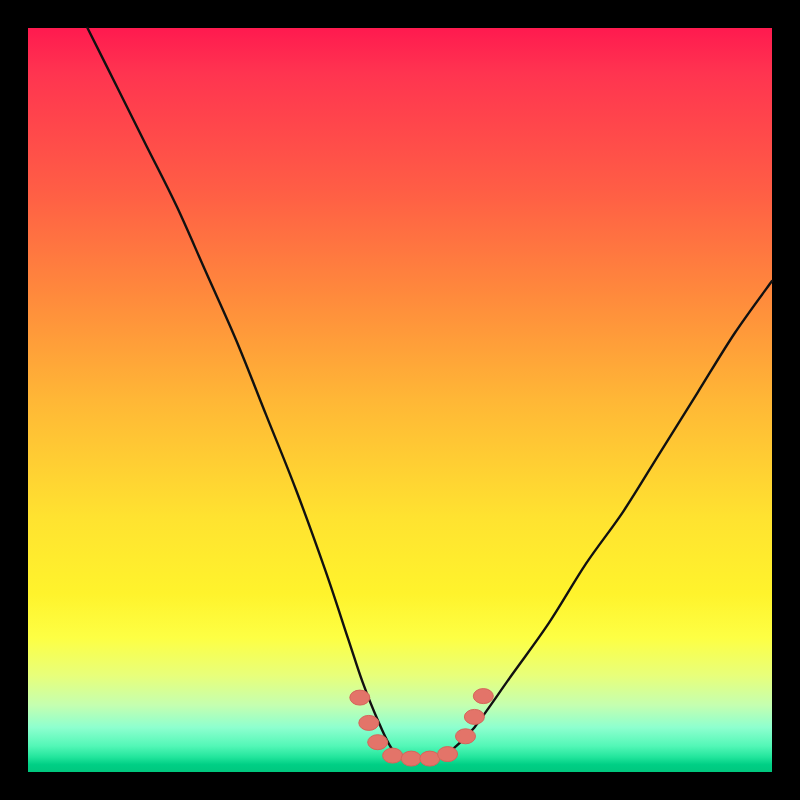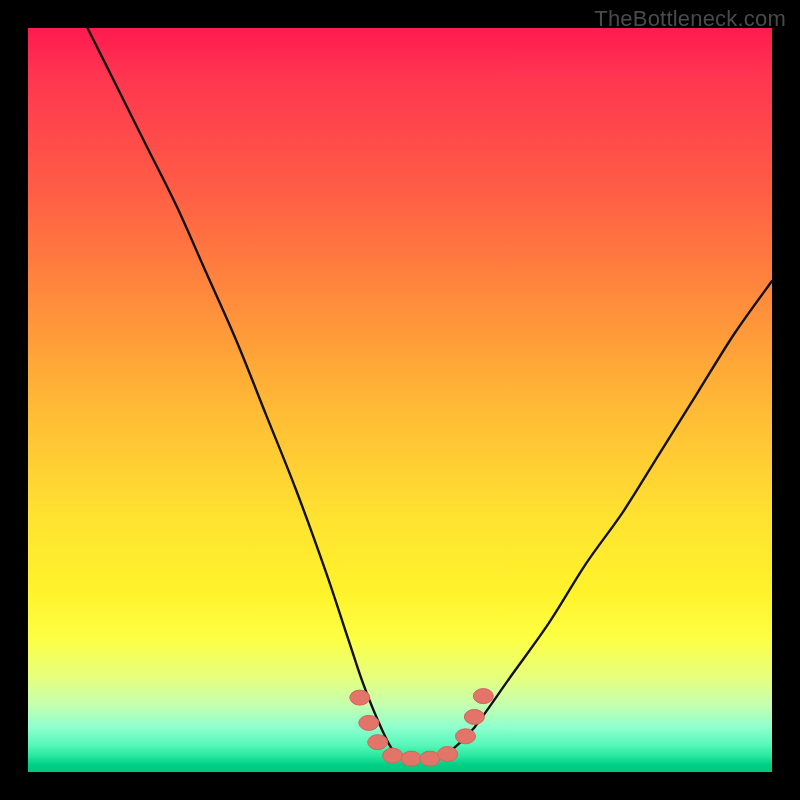--- a/index.html
+++ b/index.html
@@ -79,14 +79,13 @@
         <ellipse cx="364.6" cy="727.6" rx="10" ry="7.5" fill="#e37469" stroke="#d5655a" stroke-width="1"></ellipse>
         <ellipse cx="383.2" cy="730.6" rx="10" ry="7.5" fill="#e37469" stroke="#d5655a" stroke-width="1"></ellipse>
         <ellipse cx="401.8" cy="730.6" rx="10" ry="7.5" fill="#e37469" stroke="#d5655a" stroke-width="1"></ellipse>
         <ellipse cx="419.6" cy="726.1" rx="10" ry="7.5" fill="#e37469" stroke="#d5655a" stroke-width="1"></ellipse>
         <ellipse cx="437.5" cy="708.3" rx="10" ry="7.5" fill="#e37469" stroke="#d5655a" stroke-width="1"></ellipse>
         <ellipse cx="446.4" cy="688.9" rx="10" ry="7.5" fill="#e37469" stroke="#d5655a" stroke-width="1"></ellipse>
         <ellipse cx="455.3" cy="668.1" rx="10" ry="7.5" fill="#e37469" stroke="#d5655a" stroke-width="1"></ellipse>
       </g>
   </svg>
 
-  <div class="watermark">TheBottleneck.com</div>
 </div>
 
 </body></html>

